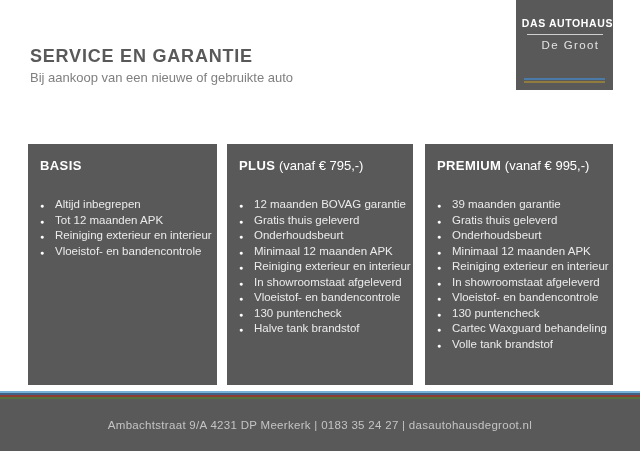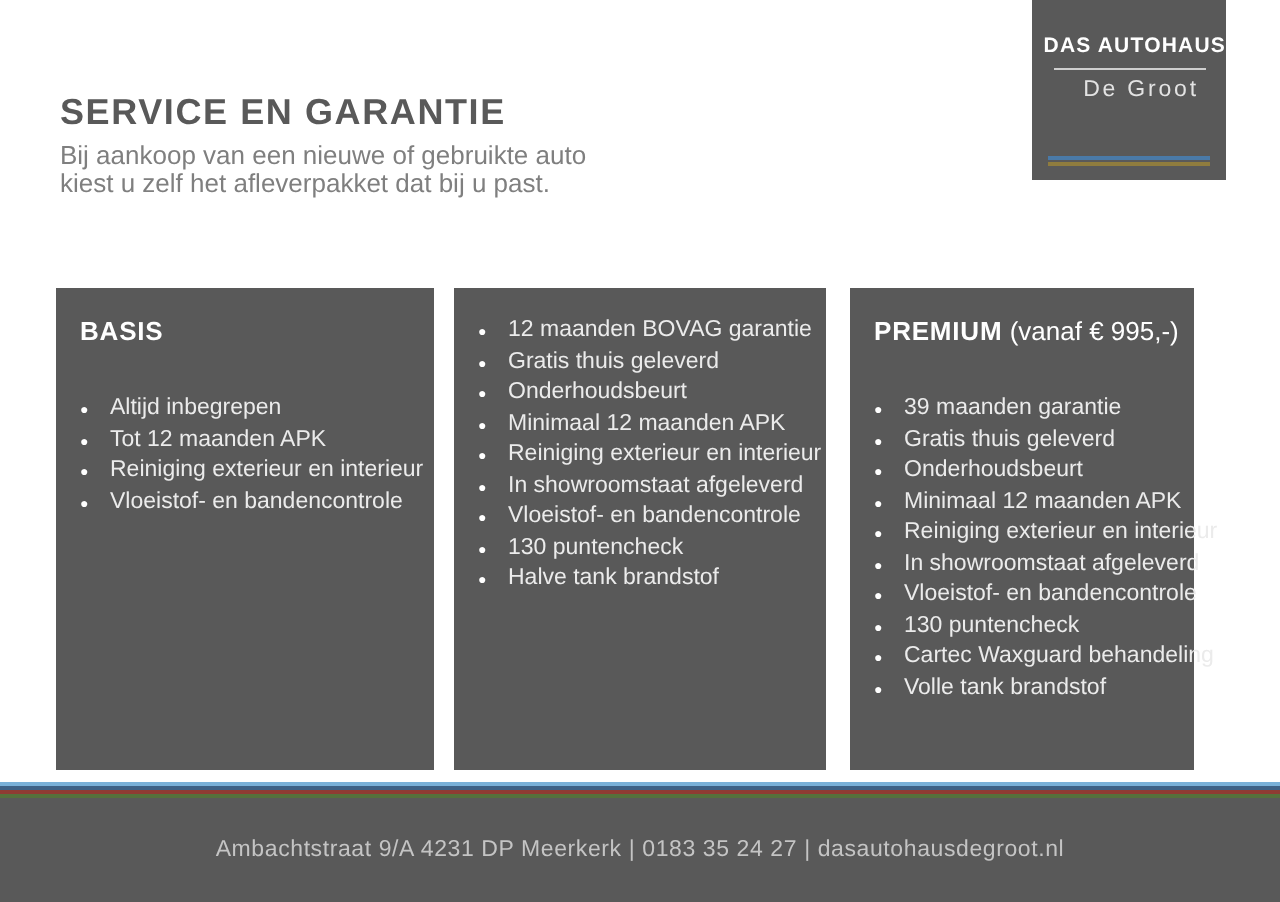--- a/index.html
+++ b/index.html
@@ -45,21 +45,21 @@
   .packages{
     position:absolute;left:28px;top:144px;height:241px;
     display:flex;
   }
   .package{
     background:#595959;height:241px;box-sizing:border-box;
     padding:14px 8px 0 12px;
   }
   .package.basis{width:189px;margin-right:10px;}
   .package.plus{width:186px;margin-right:12px;}
-  .package.premium{width:172px;}
+  .package.premium{width:188px;}
   .package-header{
     color:#ffffff;font-size:13px;margin:0 0 24px 0;
     white-space:nowrap;
   }
   .package-name{font-weight:bold;letter-spacing:0.4px;}
   .package-price{font-weight:normal;}
   .package-items{
     list-style:none;margin:0;padding:0;
   }
   .package-items li{
@@ -105,39 +105,42 @@
     <div class="logo-sub">De Groot</div>
     <div class="logo-stripes">
       <div class="logo-stripe-blue"></div>
       <div class="logo-stripe-gold"></div>
     </div>
   </div>
 
   <div class="intro">
     <h1 class="intro-title">SERVICE EN GARANTIE</h1>
     <p class="intro-tagline">Bij aankoop van een nieuwe of gebruikte auto</p>
-    <p class="intro-tagline">kiest u zelf het afleverpakket dat bij u past.</p>
   </div>
 
   <div class="packages">
 
     <div class="package basis">
       <h2 class="package-header">
         <span class="package-name">BASIS</span>
         <span class="package-price"></span>
       </h2>
       <ul class="package-items">
         <li>Altijd inbegrepen</li>
         <li>Tot 12 maanden APK</li>
         <li>Reiniging exterieur en interieur</li>
         <li>Vloeistof- en bandencontrole</li>
       </ul>
     </div>
 
     <div class="package plus">
+      <h2 class="package-header">
+        <span class="package-name">PLUS</span>
+        <span class="package-price">(vanaf € 795,-)</span>
+      </h2>
       <ul class="package-items">
         <li>12 maanden BOVAG garantie</li>
         <li>Gratis thuis geleverd</li>
         <li>Onderhoudsbeurt</li>
         <li>Minimaal 12 maanden APK</li>
         <li>Reiniging exterieur en interieur</li>
         <li>In showroomstaat afgeleverd</li>
         <li>Vloeistof- en bandencontrole</li>
         <li>130 puntencheck</li>
         <li>Halve tank brandstof</li>

